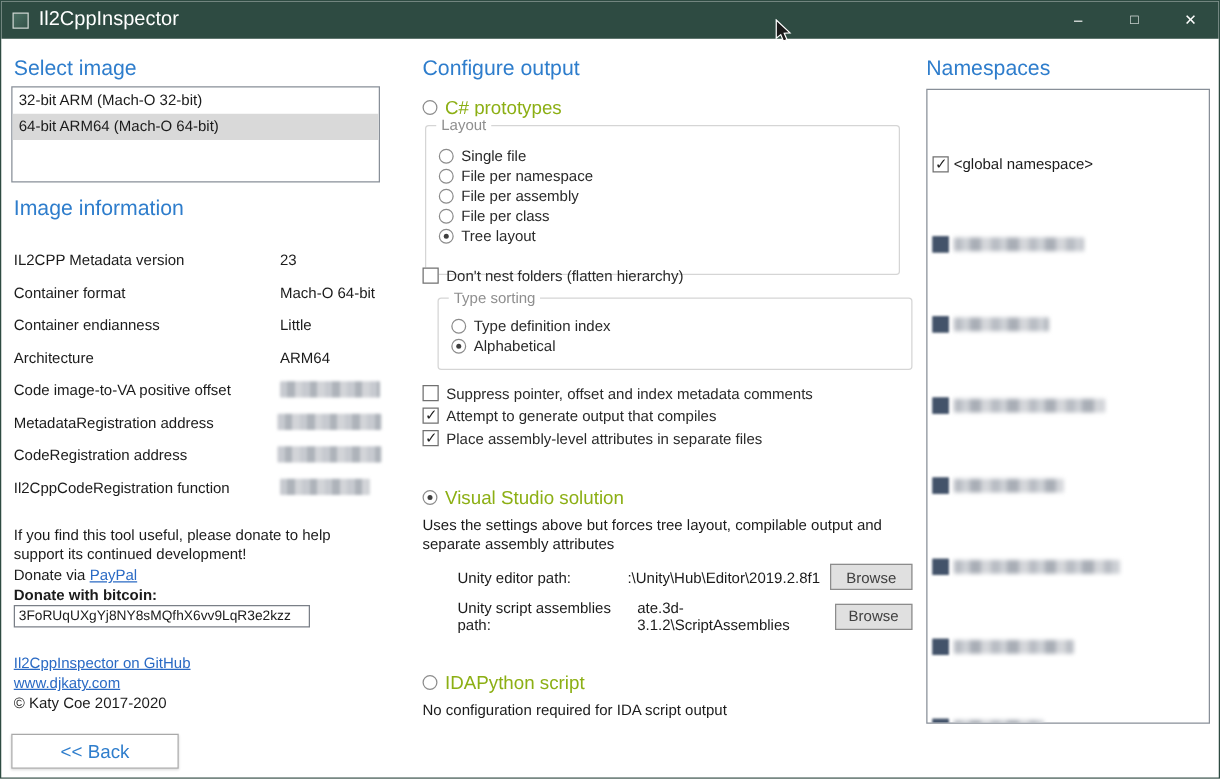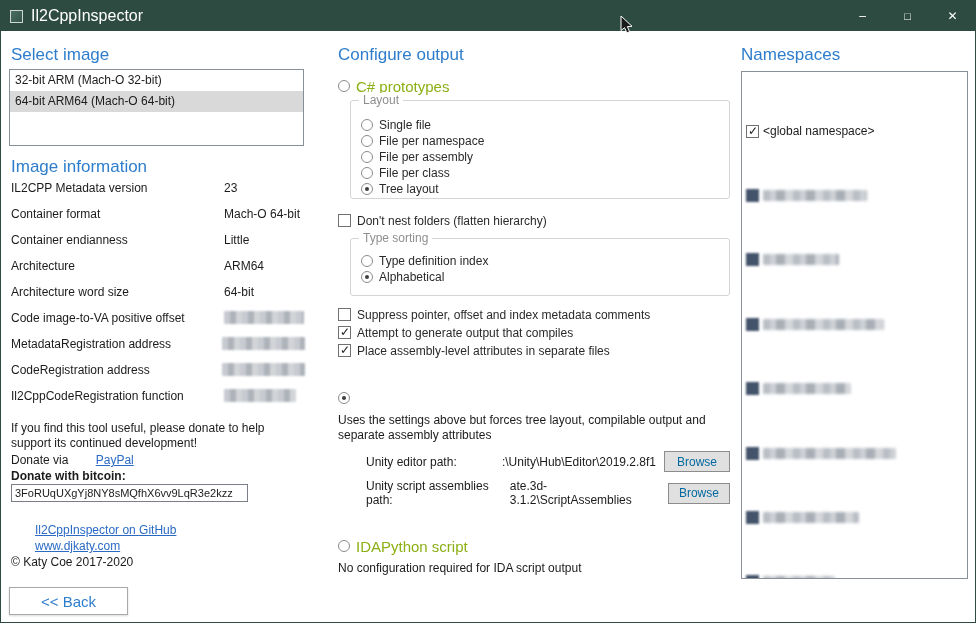--- a/index.html
+++ b/index.html
@@ -16,21 +16,21 @@
   .title-text { font-size:16px; margin-left:8px; }
   .tb-spacer { flex:1; }
   .win-btn { width:45px; height:30px; display:flex; align-items:center; justify-content:center;
              font-size:12px; color:#fff; cursor:default; }
   .win-btn.max { font-size:11px; }
 
   .abs { position:absolute; }
   .h1 { font-size:17px; color:var(--accent); font-weight:400; }
   .green-label { font-size:15px; color:var(--green); }
   .small { font-size:12px; color:#1b1b1b; line-height:15px; }
-  a.link { color:var(--link); text-decoration:underline; font-size:12px; cursor:pointer;margin-left:24px; }
+  a.link { color:var(--link); text-decoration:underline; font-size:12px; cursor:pointer; }
 
   
   .listbox { border:1px solid #888f98; background:#fff; font-size:12px; overflow:hidden; }
   .listbox .item { height:21px; line-height:21px; padding:0 5px; color:#1b1b1b; white-space:nowrap; }
   .listbox .item.selected { background:#d9d9d9; }
 
   
   .info-row { display:flex; align-items:flex-start; height:26px; font-size:12px; color:#1b1b1b; }
   .info-label { width:213px; }
   .blur-chip { display:inline-block; height:13px; border-radius:1px;
@@ -39,21 +39,21 @@
 
   .textbox { border:1px solid #7a7f87; font-size:11px; padding:1px 3px; color:#1b1b1b; height:18px;
              width:237px; background:#fff; font-family:"Liberation Sans",sans-serif; }
 
   
   .big-btn { background:#fff; border:1px solid #a9a9a9; color:var(--accent); font-size:15px;
              display:flex; align-items:center; justify-content:center; cursor:pointer;
              box-shadow:0 1px 2px rgba(0,0,0,0.15); }
   .big-btn.export { border-color:#8fb3dd; }
   .browse-btn { width:66px; height:21px; background:#e0e0e0; border:1px solid #8c8c8c; font-size:12px;
-                color:#0369a1; display:flex; align-items:center; justify-content:center; cursor:pointer;
+                color:#404040; display:flex; align-items:center; justify-content:center; cursor:pointer;
                 margin-left:8px; }
 
   
   .groupbox { position:absolute; border:1px solid #d5d5d5; border-radius:3px; }
   .gb-label { position:absolute; top:-8px; left:8px; background:#fff; padding:0 4px;
               font-size:12px; color:#8f8f8f; }
   .gb-body { padding:16px 0 0 10px; display:flex; flex-direction:column; gap:1px; }
 
   .opt-row { display:flex; align-items:center; gap:6px; font-size:12px; color:#2a2a2a; height:15px; }
   .opt-row.std { position:absolute; }
@@ -101,40 +101,36 @@
 
   <div class="abs h1" style="left:10px; top:44px;">Select image</div>
 
   <div class="abs listbox" style="left:8px; top:68px; width:295px; height:77px;">
     <div class="item">32-bit ARM (Mach-O 32-bit)</div>
     <div class="item selected">64-bit ARM64 (Mach-O 64-bit)</div>
   </div>
 
   <div class="abs h1" style="left:10px; top:156px;">Image information</div>
 
-  <div class="abs" style="left:10px; top:180px; width:294px;">
+  <div class="abs" style="left:10px; top:200px; width:294px;">
     <div class="info-row">
       <span class="info-label">IL2CPP Metadata version</span>
       <span>23</span>
     </div>
     <div class="info-row">
       <span class="info-label">Container format</span>
       <span>Mach-O 64-bit</span>
     </div>
     <div class="info-row">
       <span class="info-label">Container endianness</span>
       <span>Little</span>
     </div>
     <div class="info-row">
       <span class="info-label">Architecture</span>
       <span>ARM64</span>
-    </div>
-    <div class="info-row">
-      <span class="info-label">Architecture word size</span>
-      <span>64-bit</span>
     </div>
     <div class="info-row">
       <span class="info-label">Code image-to-VA positive offset</span>
       <span class="blur-chip" style="width:80px;"></span>
     </div>
     <div class="info-row">
       <span class="info-label">MetadataRegistration address</span>
       <span class="blur-chip" style="width:84px;"></span>
     </div>
     <div class="info-row">
@@ -154,30 +150,30 @@
   </div>
 
   <div class="abs small" style="left:10px; top:468px;font-weight:bold;">Donate with bitcoin:</div>
 
   <input class="abs textbox" style="left: 10px; top: 483px;" value="3FoRUqUXgYj8NY8sMQfhX6vv9LqR3e2kzz">
 
   <a class="abs link" style="left:10px; top:522px;">Il2CppInspector on GitHub</a>
   <a class="abs link" style="left:10px; top:538px;">www.djkaty.com</a>
   <div class="abs small" style="left:10px; top:554px;">© Katy Coe 2017-2020</div>
 
-  <div class="abs big-btn" style="left:8px; top:586px; width:119px; height:28px;">&lt;&lt; Back</div>
+  <div class="abs big-btn" style="left:8px; top:586px; width:134px; height:28px;">&lt;&lt; Back</div>
 
   <div class="abs h1" style="left:337px; top:44px;">Configure output</div>
 
   <div class="opt-row std" style="left:337px; top:76px; height:18px;">
     <span class="radio"></span>
     <span class="green-label">C# prototypes</span>
   </div>
 
-  <div class="groupbox" style="left:349px; top:99px; width:380px; height:99px;">
+  <div class="groupbox" style="left:339px; top:99px; width:380px; height:120px;">
     <span class="gb-label">Layout</span>
     <div class="gb-body">
       <div class="opt-row">
         <span class="radio"></span>
         <span>Single file</span>
       </div>
       <div class="opt-row">
         <span class="radio"></span>
         <span>File per namespace</span>
       </div>
@@ -223,20 +219,21 @@
     <span class="cb checked"></span>
     <span>Attempt to generate output that compiles</span>
   </div>
   <div class="opt-row std" style="left:337px; top:342px;">
     <span class="cb checked"></span>
     <span>Place assembly-level attributes in separate files</span>
   </div>
 
   <div class="opt-row std" style="left:337px; top:388px; height:18px;">
     <span class="radio sel"></span>
+    <span class="green-label">Visual Studio solution</span>
   </div>
 
   <div class="abs small" style="left:337px; top:412px; width:392px;">Uses the settings above but forces tree layout, compilable output and separate assembly attributes</div>
 
   <div class="path-row" style="left:365px; top:450px; width:364px;">
     <span>Unity editor path:</span>
     <span class="spacer"></span>
     <span>:\Unity\Hub\Editor\2019.2.8f1</span>
     <span class="browse-btn">Browse</span>
   </div>

